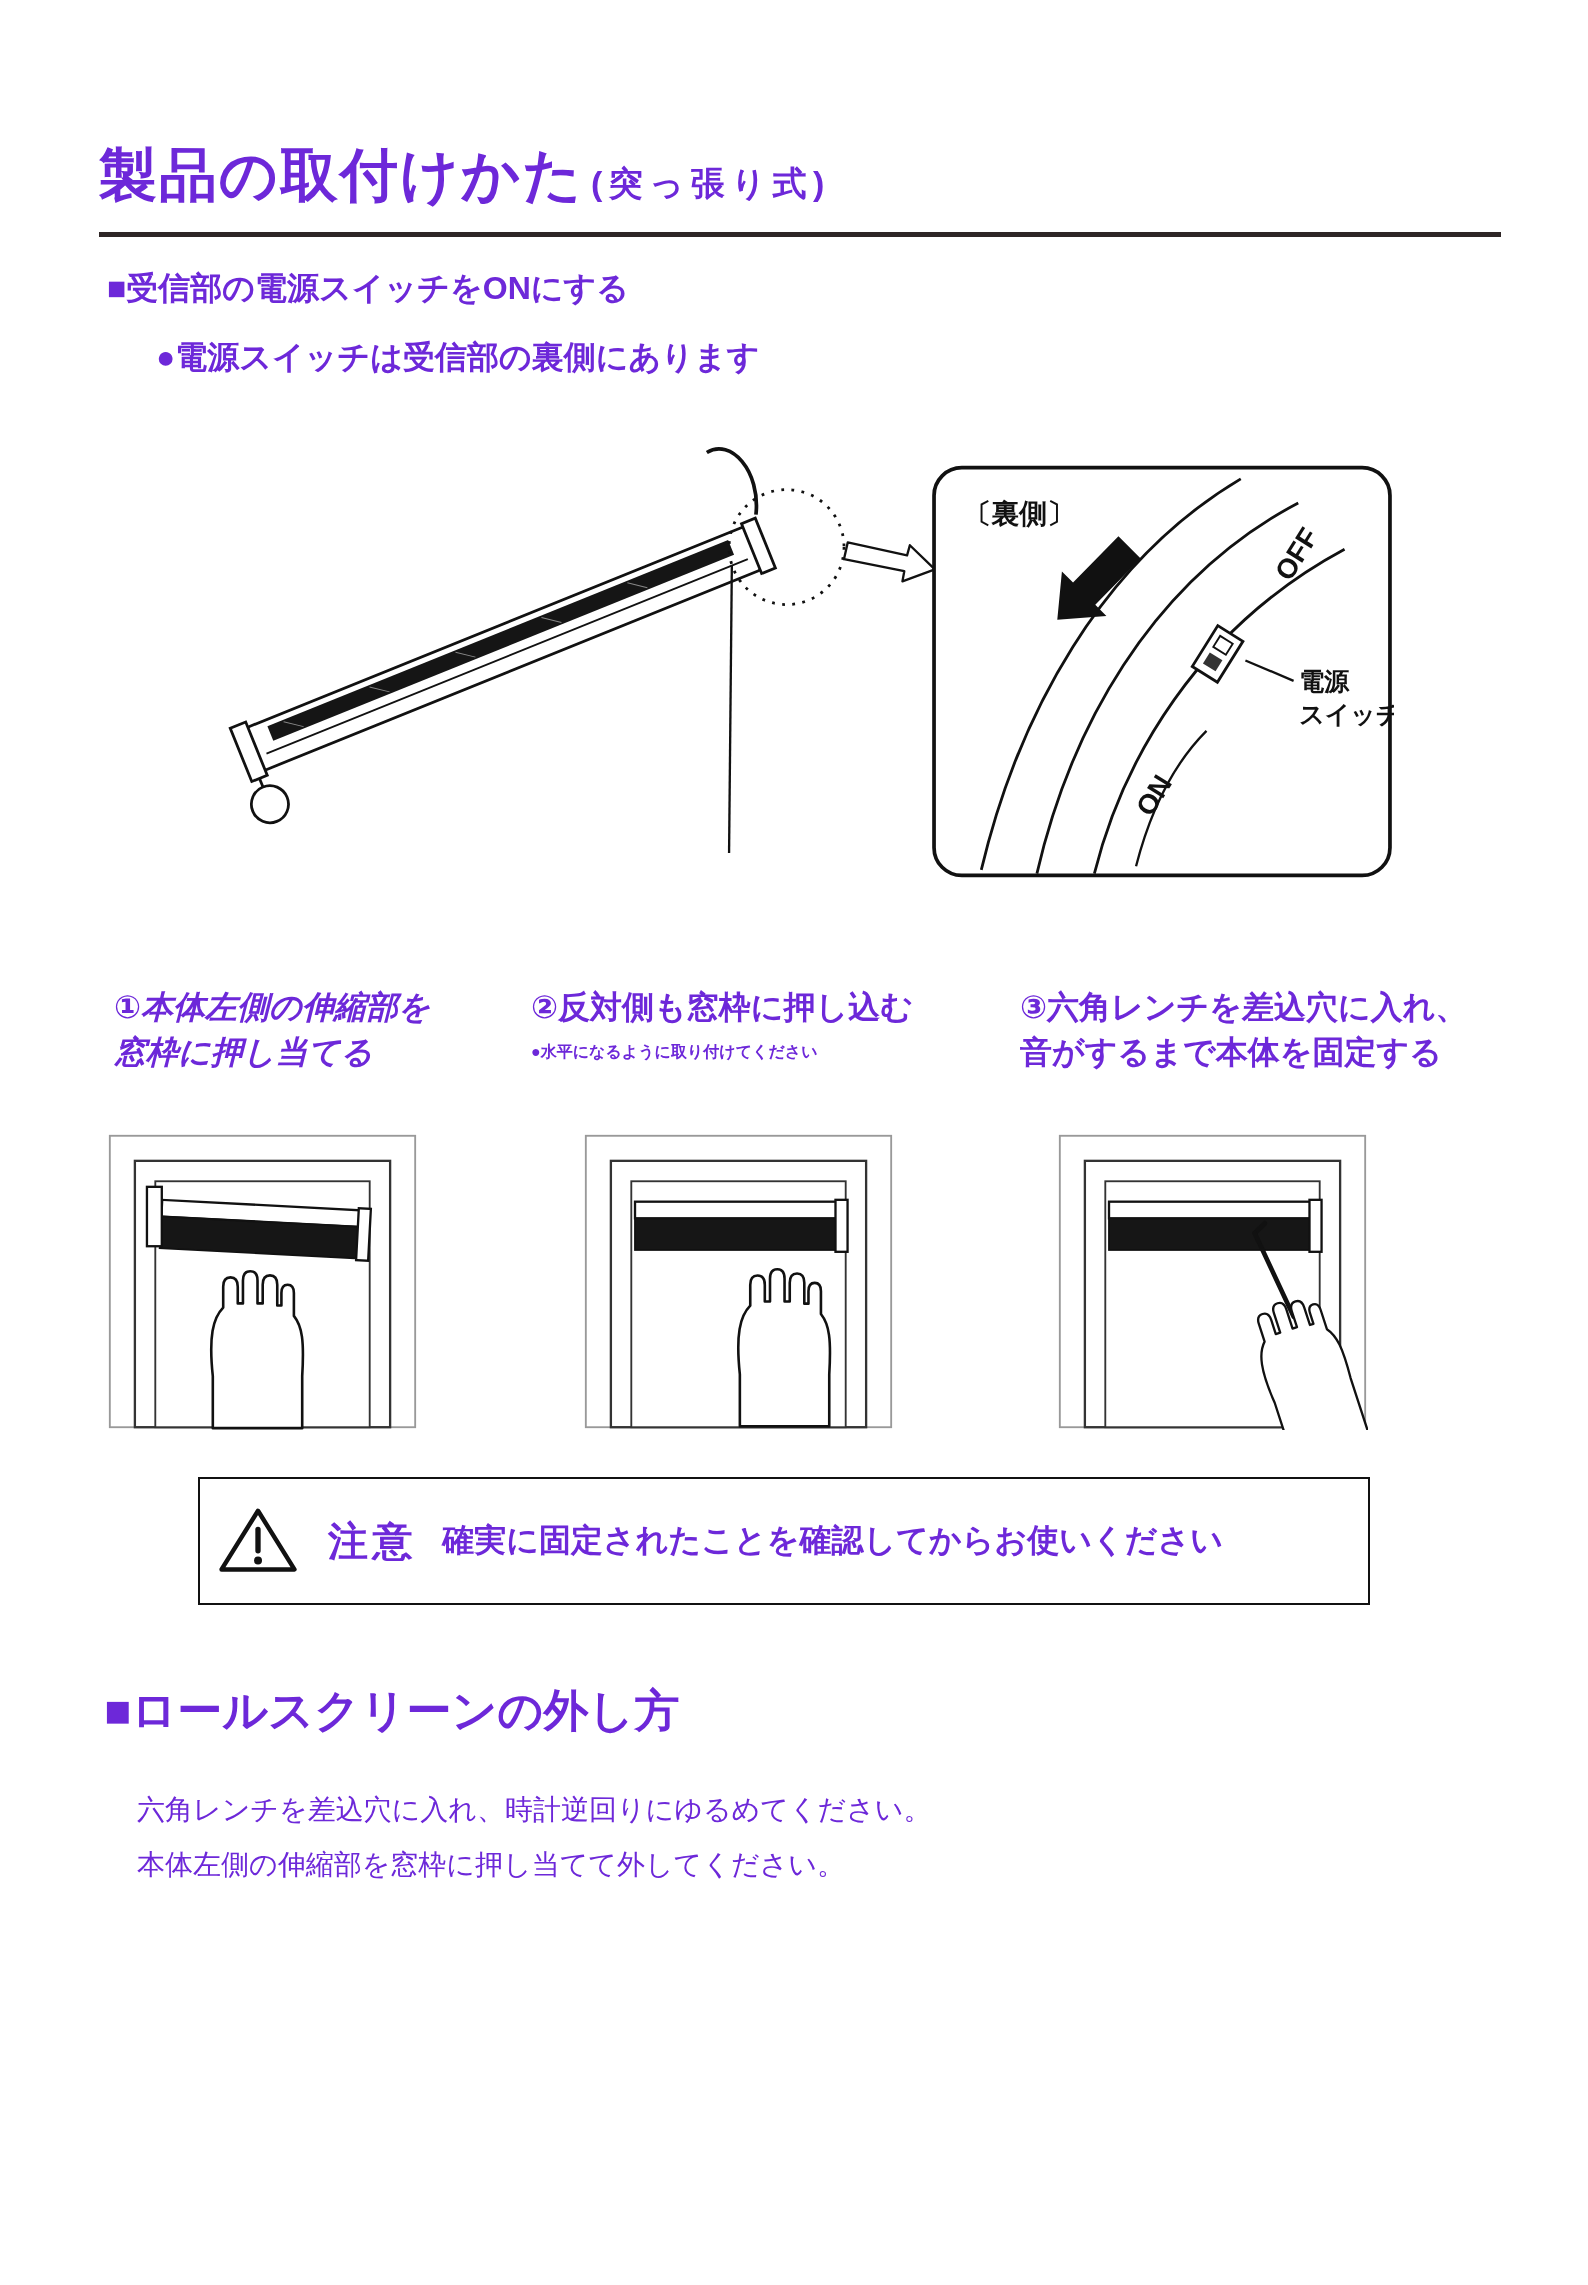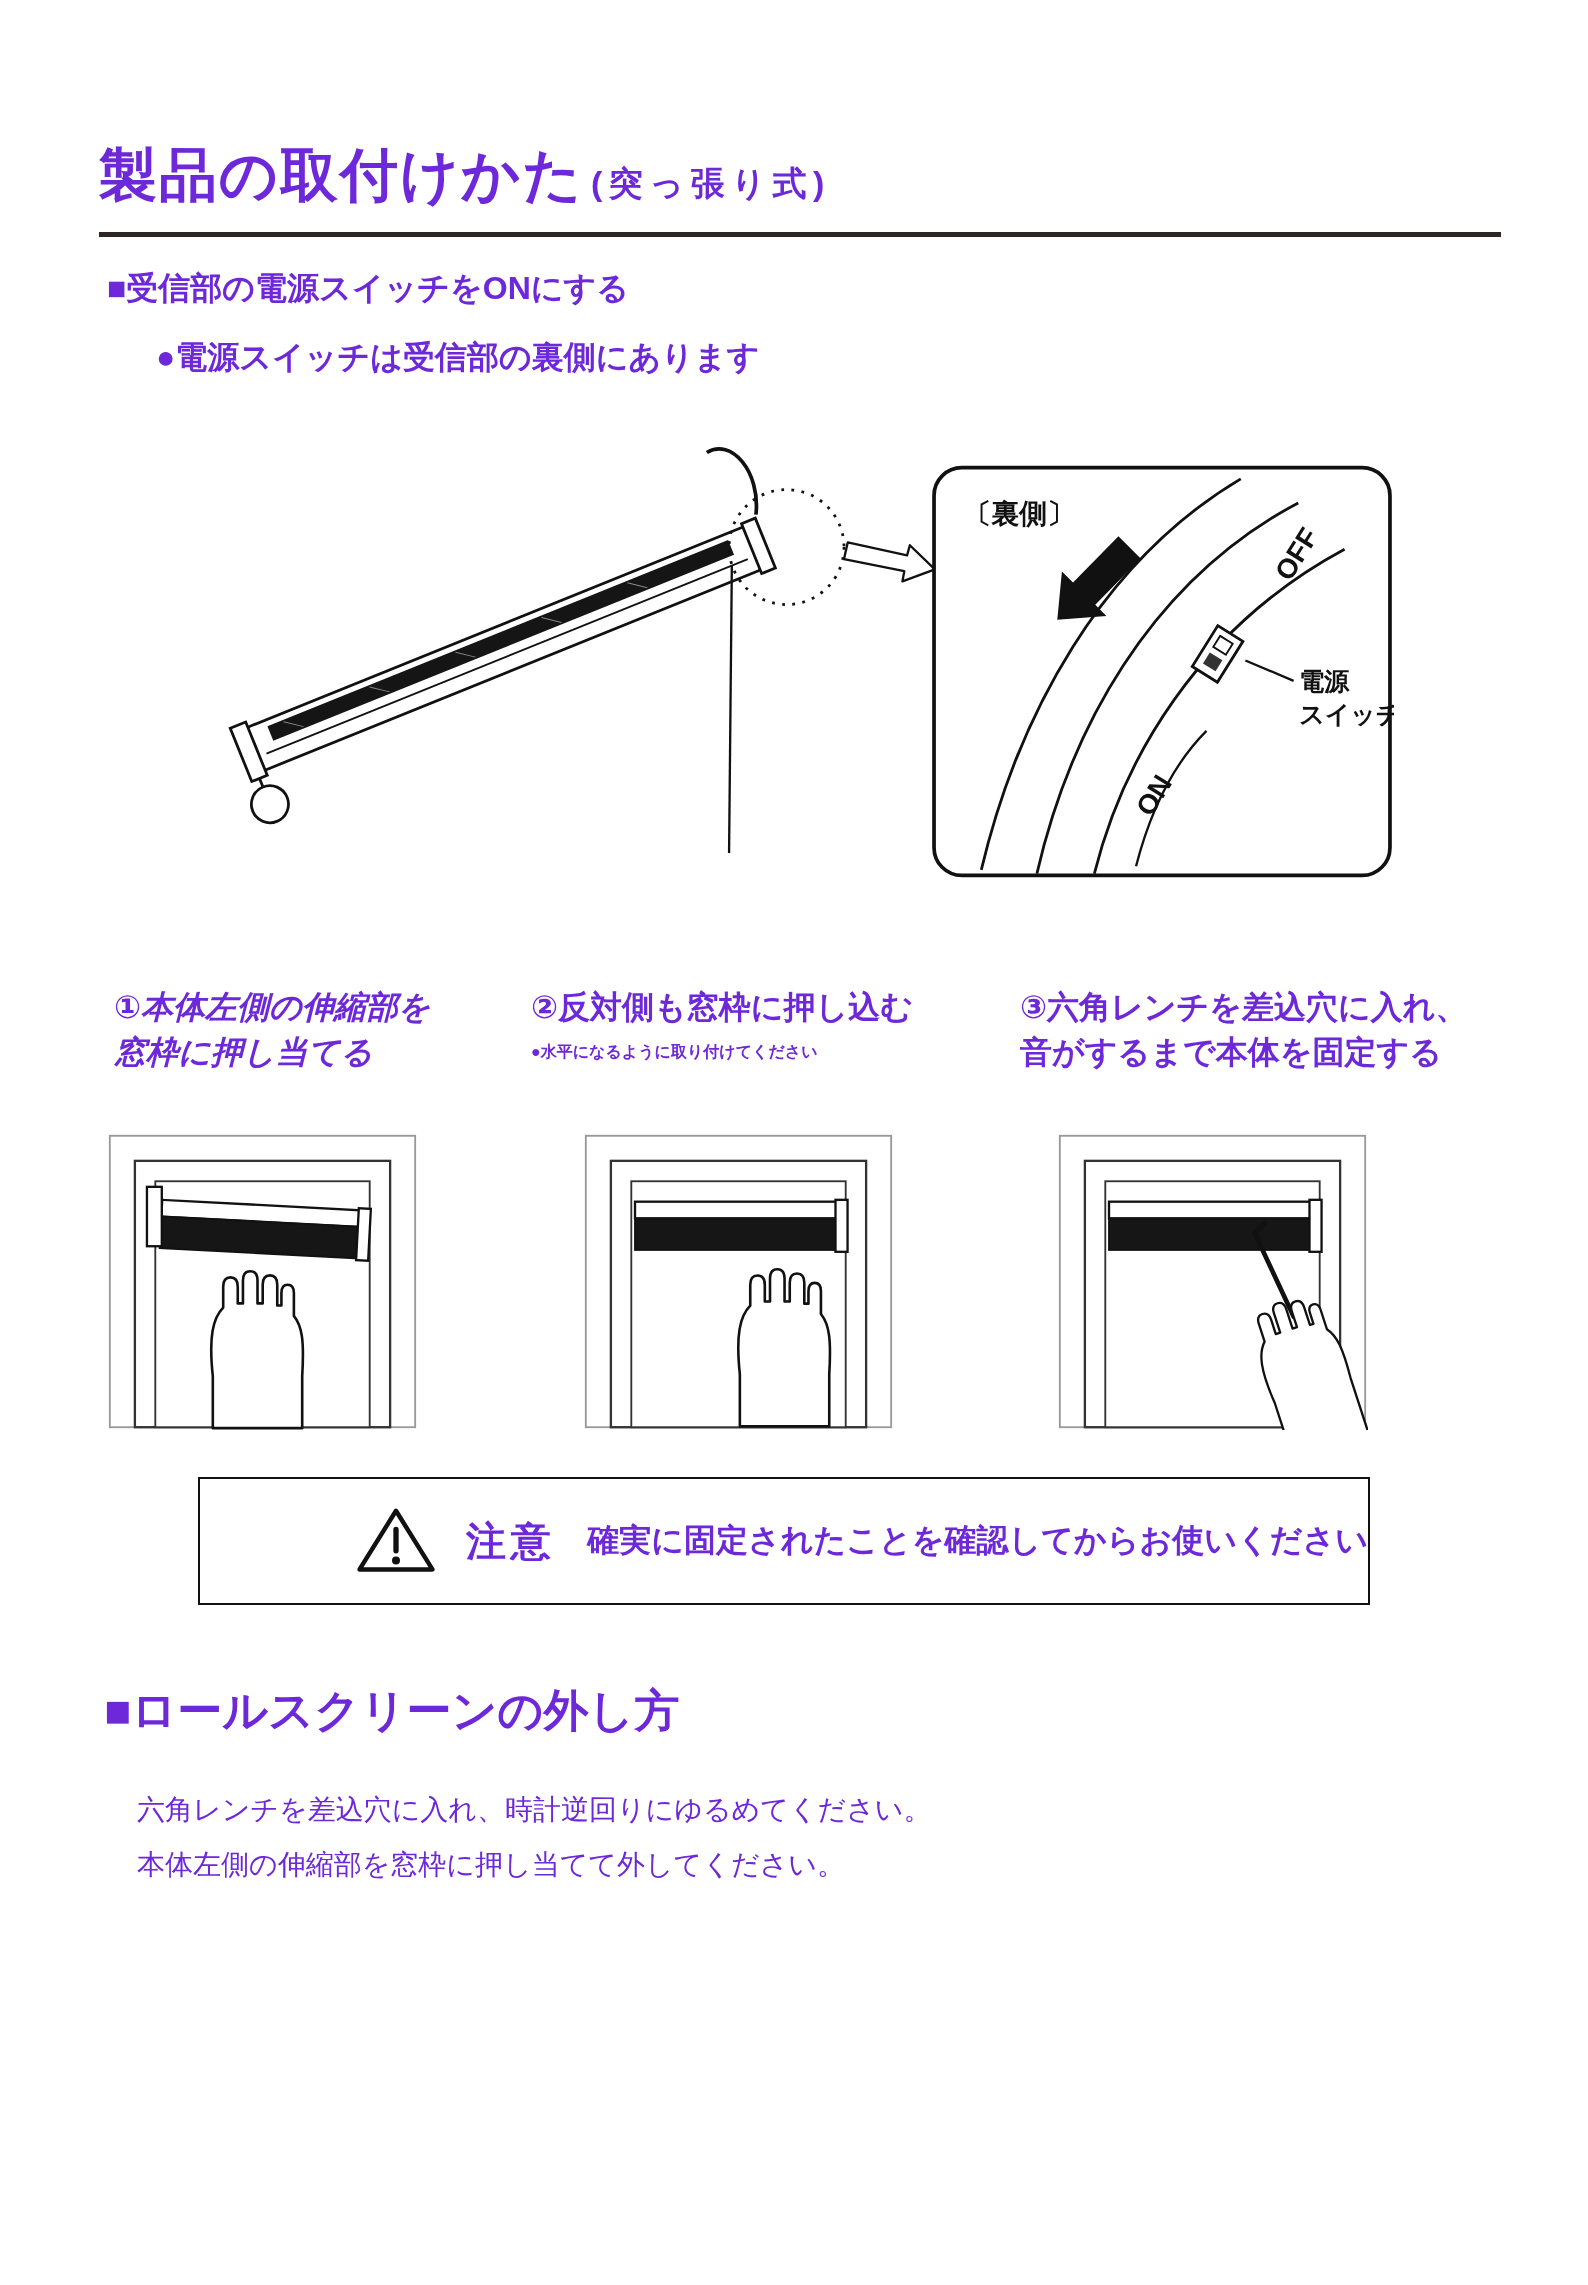--- a/index.html
+++ b/index.html
@@ -30,26 +30,25 @@
   .step2-text { left:531px;  top:985px; }
   .step3-text { left:1020px; top:985px; }
   .step-note { font-size:16px; font-weight:600; margin-top:11px; white-space:nowrap; }
   .step-img1 { left:107px;  top:1133px; }
   .step-img2 { left:583px;  top:1133px; }
   .step-img3 { left:1057px; top:1133px; }
 
   
   .caution-box {
     left:198px; top:1477px; width:1172px; height:128px;
-    border:2.8px solid #111; display:flex; align-items:center; padding-left:31px;
+    border:2.8px solid #111; display:flex; align-items:center; padding-left:18px;
     background:#fff;
-    justify-content:flex-end;
   }
   .caution-label { font-size:40px; font-weight:700; letter-spacing:4.6px; margin-left:30px; }
-  .caution-text  { font-size:32px; font-weight:600; margin-left:32px; }
+  .caution-text  { font-size:32px; font-weight:600; margin-left:25px; }
 
   
   .removal-heading { left:104px; top:1681px; font-size:45px; font-weight:700; white-space:nowrap; }
   .removal-lines { left:137px; top:1783px; font-size:28px; font-weight:500; line-height:1.95; }
 
   svg text { font-family:"Liberation Sans","DejaVu Sans",sans-serif; fill:#111; }
 </style>
 </head>
 <body>
 

